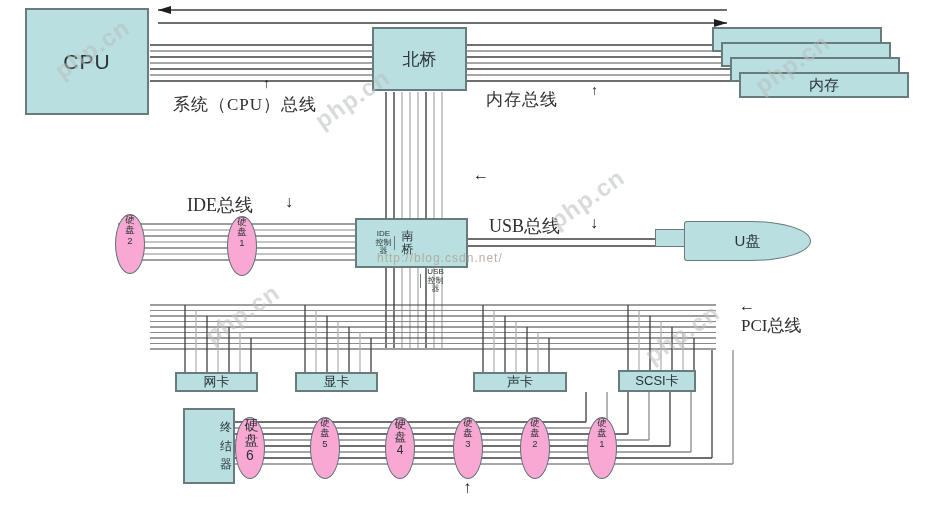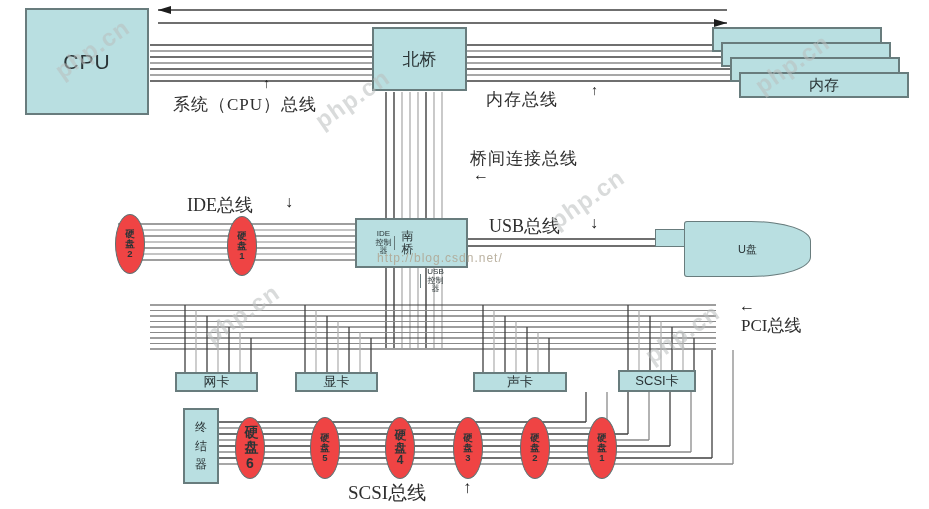--- a/index.html
+++ b/index.html
@@ -1,22 +1,22 @@
 <!DOCTYPE html>
 <html><head>
 <meta charset="utf-8">
 <style>
   html,body{margin:0;padding:0;background:#fff;}
   #stage{position:relative;width:929px;height:509px;background:#ffffff;overflow:hidden;
          font-family:"Liberation Sans","DejaVu Sans",sans-serif;}
   #wires{position:absolute;left:0;top:0;z-index:1;}
   .box{position:absolute;background:#b9dfe1;border:2px solid #687c7d;box-sizing:border-box;
        display:flex;align-items:center;justify-content:center;color:#2a3436;z-index:2;}
-  .ellipse{position:absolute;background:#ef4444;border:1.5px solid #5d7172;border-radius:50%;
-       box-sizing:border-box;display:flex;align-items:center;justify-content:center;color:#2a3436;z-index:3;font-weight:bold;}
+  .ellipse{position:absolute;background:#f9a8d4;border:1.5px solid #5d7172;border-radius:50%;
+       box-sizing:border-box;display:flex;justify-content:center;color:#2a3436;z-index:3;}
   .vtxt{display:inline-block;word-break:break-all;text-align:center;line-height:1.08;}
   .lbl{position:absolute;color:#2e2e2e;white-space:nowrap;z-index:4;font-family:Liberation Serif, serif;}
   .arrow{position:absolute;color:#1d1d1d;font-weight:bold;z-index:4;}
   .sb-sec{height:100%;display:flex;align-items:center;justify-content:center;box-sizing:border-box;}
   .php-wm{position:absolute;color:rgba(185,190,190,0.55);font-weight:bold;font-size:24px;
           transform:rotate(-35deg);z-index:5;letter-spacing:1px;}
   .gray-wm{position:absolute;z-index:6;}
 </style>
 </head>
 <body>
@@ -132,21 +132,21 @@
       <div class="sb-sec" style="flex:1;">
         <span class="vtxt" style="width:16px;font-size:12px;">南桥</span>
       </div>
       <div class="sb-sec" style="width:30px;border-left:1.5px solid #687c7d;margin-top:38px;">
         <span class="vtxt" style="width:20px;font-size:8px;">USB控制器</span>
       </div>
     </div>
   </div>
 
   <div class="box" style="left:655px;top:229px;width:30px;height:18px;border-width:1.5px;"></div>
-  <div class="box" style="left:684px;top:221px;width:127px;height:56px;border-width:1.5px;font-size:11px;
+  <div class="box" style="left:684px;top:221px;width:127px;height:40px;border-width:1.5px;font-size:15px;
               border-radius:3px 60px 60px 3px / 3px 20px 20px 3px;">
     <span>U盘</span>
   </div>
 
   <div class="ellipse" style="left:115px;top:214px;width:30px;height:60px;">
     <span class="vtxt" style="width:11px;font-size:9.5px;">硬盘2</span>
   </div>
   <div class="ellipse" style="left:227px;top:216px;width:30px;height:60px;">
     <span class="vtxt" style="width:11px;font-size:9.5px;">硬盘1</span>
   </div>
@@ -157,21 +157,21 @@
   <div class="box" style="left:295px;top:372px;width:83px;height:20px;font-size:13px;">
     <span>显卡</span>
   </div>
   <div class="box" style="left:473px;top:372px;width:94px;height:20px;font-size:13px;">
     <span>声卡</span>
   </div>
   <div class="box" style="left:618px;top:370px;width:78px;height:22px;font-size:13px;">
     <span>SCSI卡</span>
   </div>
 
-  <div class="box" style="left:183px;top:408px;width:36px;height:76px;">
+  <div class="box" style="left:183px;top:408px;width:52px;height:76px;justify-content:flex-end;">
     <span class="vtxt" style="width:14px;font-size:12px;line-height:1.55;">终结器</span>
   </div>
 
   <div class="ellipse" style="left:235px;top:417px;width:30px;height:62px;">
     <span class="vtxt" style="width:11px;font-size:14px;">硬盘6</span>
   </div>
   <div class="ellipse" style="left:310px;top:417px;width:30px;height:62px;">
     <span class="vtxt" style="width:11px;font-size:9.5px;">硬盘5</span>
   </div>
   <div class="ellipse" style="left:385px;top:417px;width:30px;height:62px;">
@@ -186,33 +186,31 @@
   <div class="ellipse" style="left:587px;top:417px;width:30px;height:62px;">
     <span class="vtxt" style="width:11px;font-size:9.5px;">硬盘1</span>
   </div>
 
   <div class="lbl" style="left:173px;top:93px;font-size:17px;letter-spacing:1px;">系统（CPU）总线</div>
   <div class="arrow" style="left:263px;top:75px;font-size:14px;">↑</div>
 
   <div class="lbl" style="left:486px;top:88px;font-size:17px;letter-spacing:1px;">内存总线</div>
   <div class="arrow" style="left:591px;top:82px;font-size:14px;">↑</div>
 
-  <div class="lbl" style="left:470px;top:147px;font-size:17px;letter-spacing:1px;">桥间连接总线</div>
   <div class="arrow" style="left:473px;top:166px;font-size:16px;">←</div>
 
   <div class="lbl" style="left:187px;top:193px;font-size:18px;">IDE总线</div>
   <div class="arrow" style="left:285px;top:193px;font-size:16px;">↓</div>
 
   <div class="lbl" style="left:489px;top:214px;font-size:18px;">USB总线</div>
   <div class="arrow" style="left:590px;top:214px;font-size:16px;">↓</div>
 
   <div class="lbl" style="left:741px;top:314px;font-size:17px;">PCI总线</div>
   <div class="arrow" style="left:739px;top:297px;font-size:16px;">←</div>
 
-  <div class="lbl" style="left:348px;top:480px;font-size:19px;">SCSI总线</div>
   <div class="arrow" style="left:463px;top:478px;font-size:17px;">↑</div>
 
   <div class="php-wm" style="left:50px;top:35px;">php.cn</div>
   <div class="php-wm" style="left:310px;top:85px;">php.cn</div>
   <div class="php-wm" style="left:750px;top:50px;">php.cn</div>
   <div class="php-wm" style="left:545px;top:185px;">php.cn</div>
   <div class="php-wm" style="left:200px;top:300px;">php.cn</div>
   <div class="php-wm" style="left:640px;top:320px;">php.cn</div>
 
   <div class="gray-wm" style="left:377px;top:251px;font-size:12px;letter-spacing:1px;color:rgba(175,165,145,0.85);">http://blog.csdn.net/</div>

